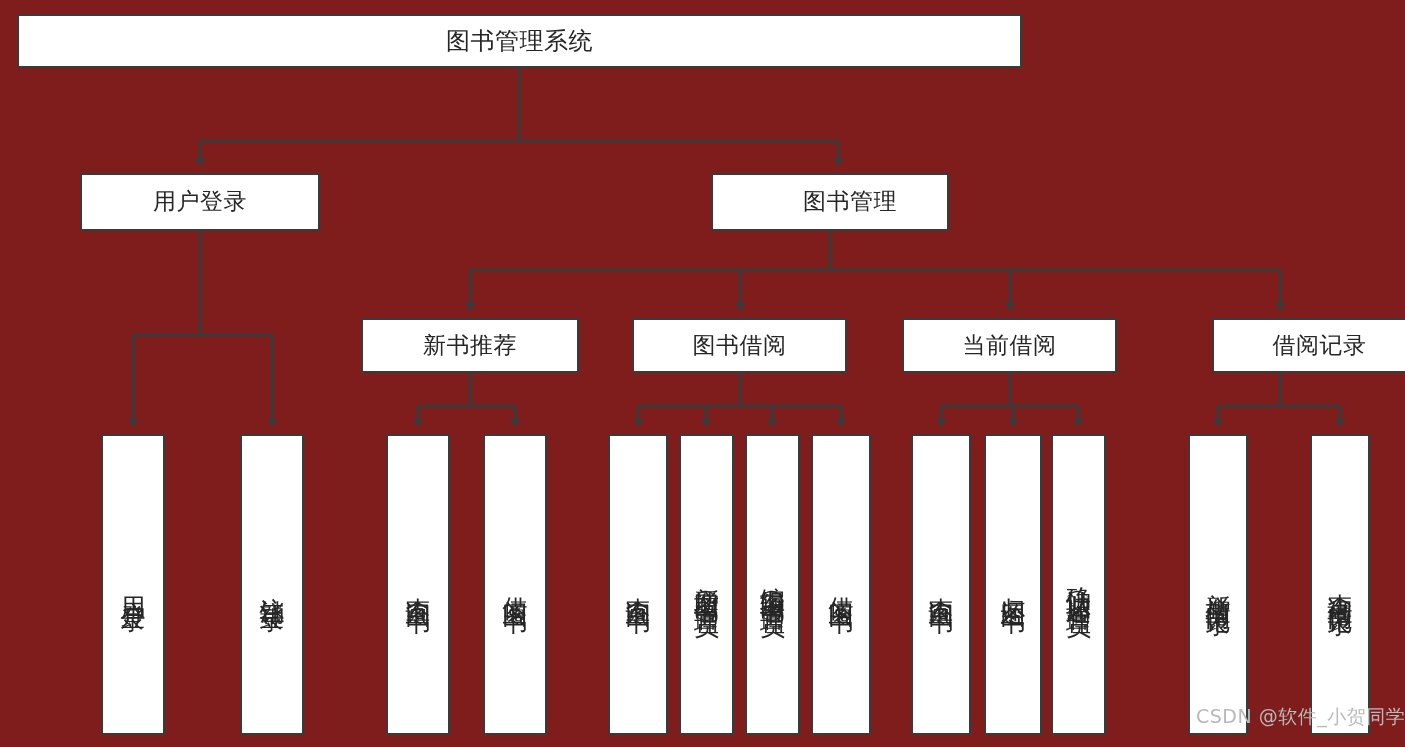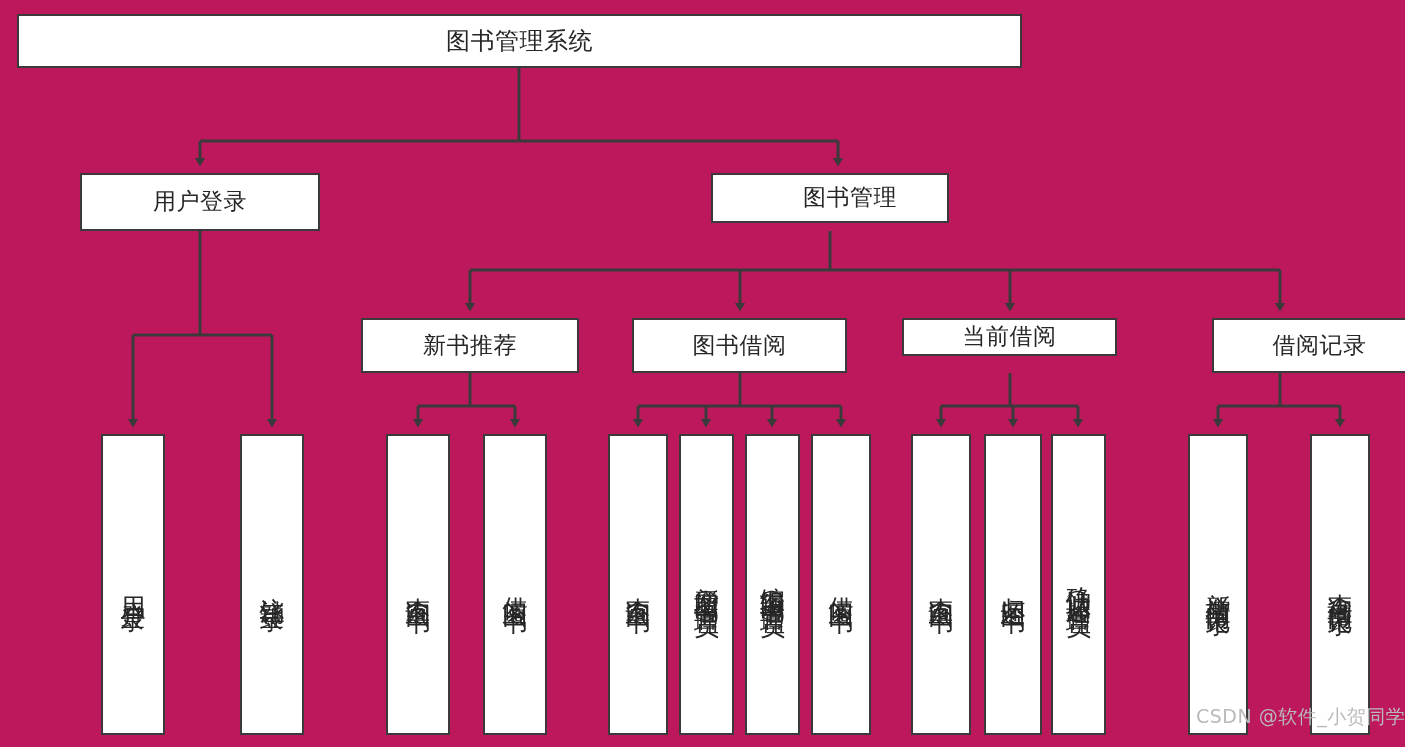--- a/index.html
+++ b/index.html
@@ -7,21 +7,21 @@
     padding: 0;
     background: #ffffff;
   }
   body {
     font-family: "DejaVu Sans", "Liberation Sans", sans-serif;
   }
   #canvas {
     position: relative;
     width: 1405px;
     height: 747px;
-    background: #be185d;
+    background: #7f1d1d;
     overflow: hidden;
   }
   svg#wires {
     position: absolute;
     left: 0;
     top: 0;
     width: 1405px;
     height: 747px;
     pointer-events: none;
   }
@@ -126,31 +126,31 @@
     </g>
   </svg>
 
   <div class="node h root" style="left:17px;top:14px;width:1005px;height:54px;">
     <span class="label">图书管理系统</span>
   </div>
 
   <div class="node h" style="left:80px;top:173px;width:240px;height:58px;">
     <span class="label">用户登录</span>
   </div>
-  <div class="node h" style="left:711px;top:173px;width:238px;height:50px;padding-left:40px;">
+  <div class="node h" style="left:711px;top:173px;width:238px;height:58px;padding-left:40px;">
     <span class="label">图书管理</span>
   </div>
 
   <div class="node h" style="left:361px;top:318px;width:218px;height:55px;align-items:center;">
     <span class="label">新书推荐</span>
   </div>
   <div class="node h" style="left:632px;top:318px;width:215px;height:55px;">
     <span class="label">图书借阅</span>
   </div>
-  <div class="node h" style="left:902px;top:318px;width:215px;height:38px;">
+  <div class="node h" style="left:902px;top:318px;width:215px;height:55px;">
     <span class="label">当前借阅</span>
   </div>
   <div class="node h" style="left:1212px;top:318px;width:215px;height:55px;">
     <span class="label">借阅记录</span>
   </div>
 
   <div class="node v" style="left:101px;top:434px;width:64px;height:301px;">
     <span class="label">用户登录</span>
   </div>
   <div class="node v" style="left:240px;top:434px;width:64px;height:301px;">

